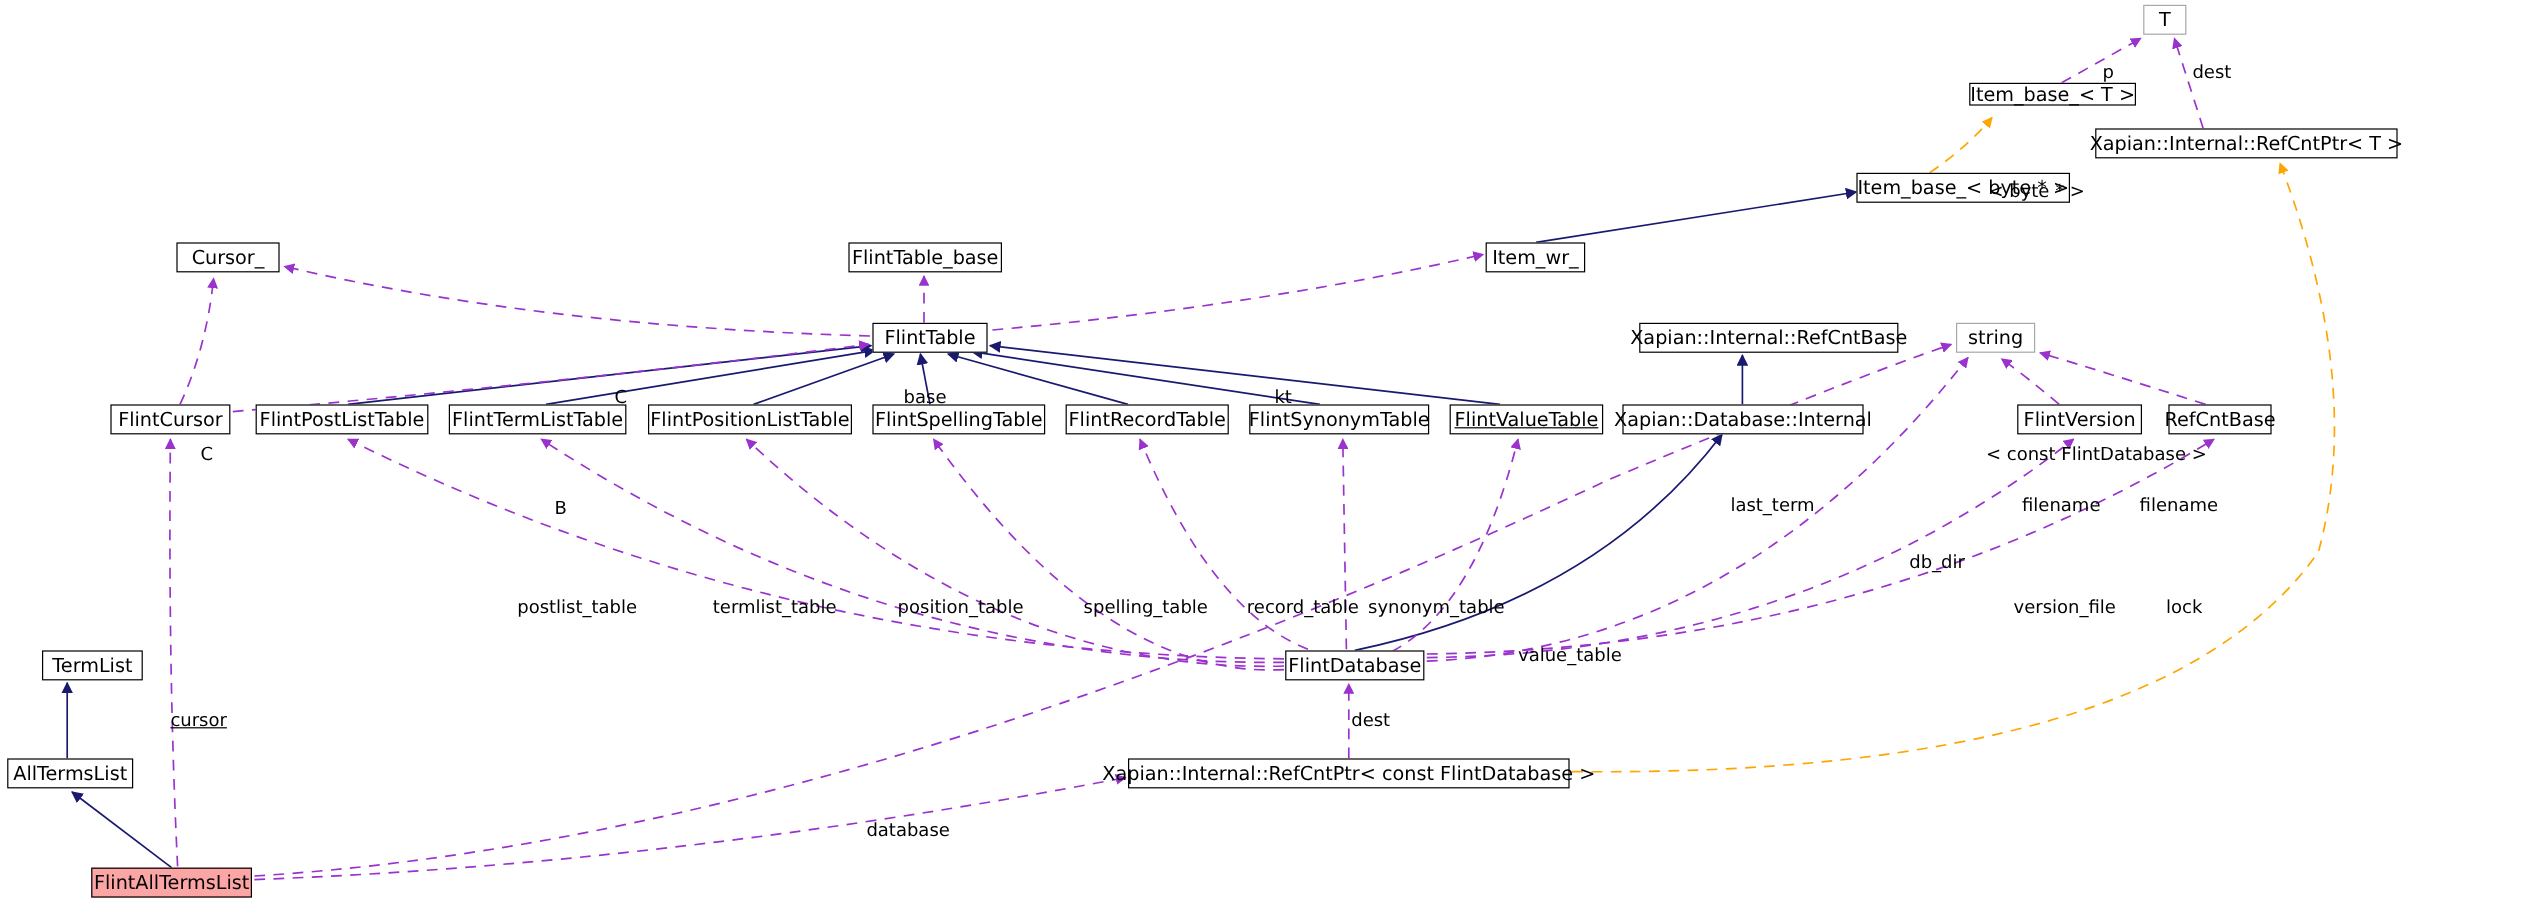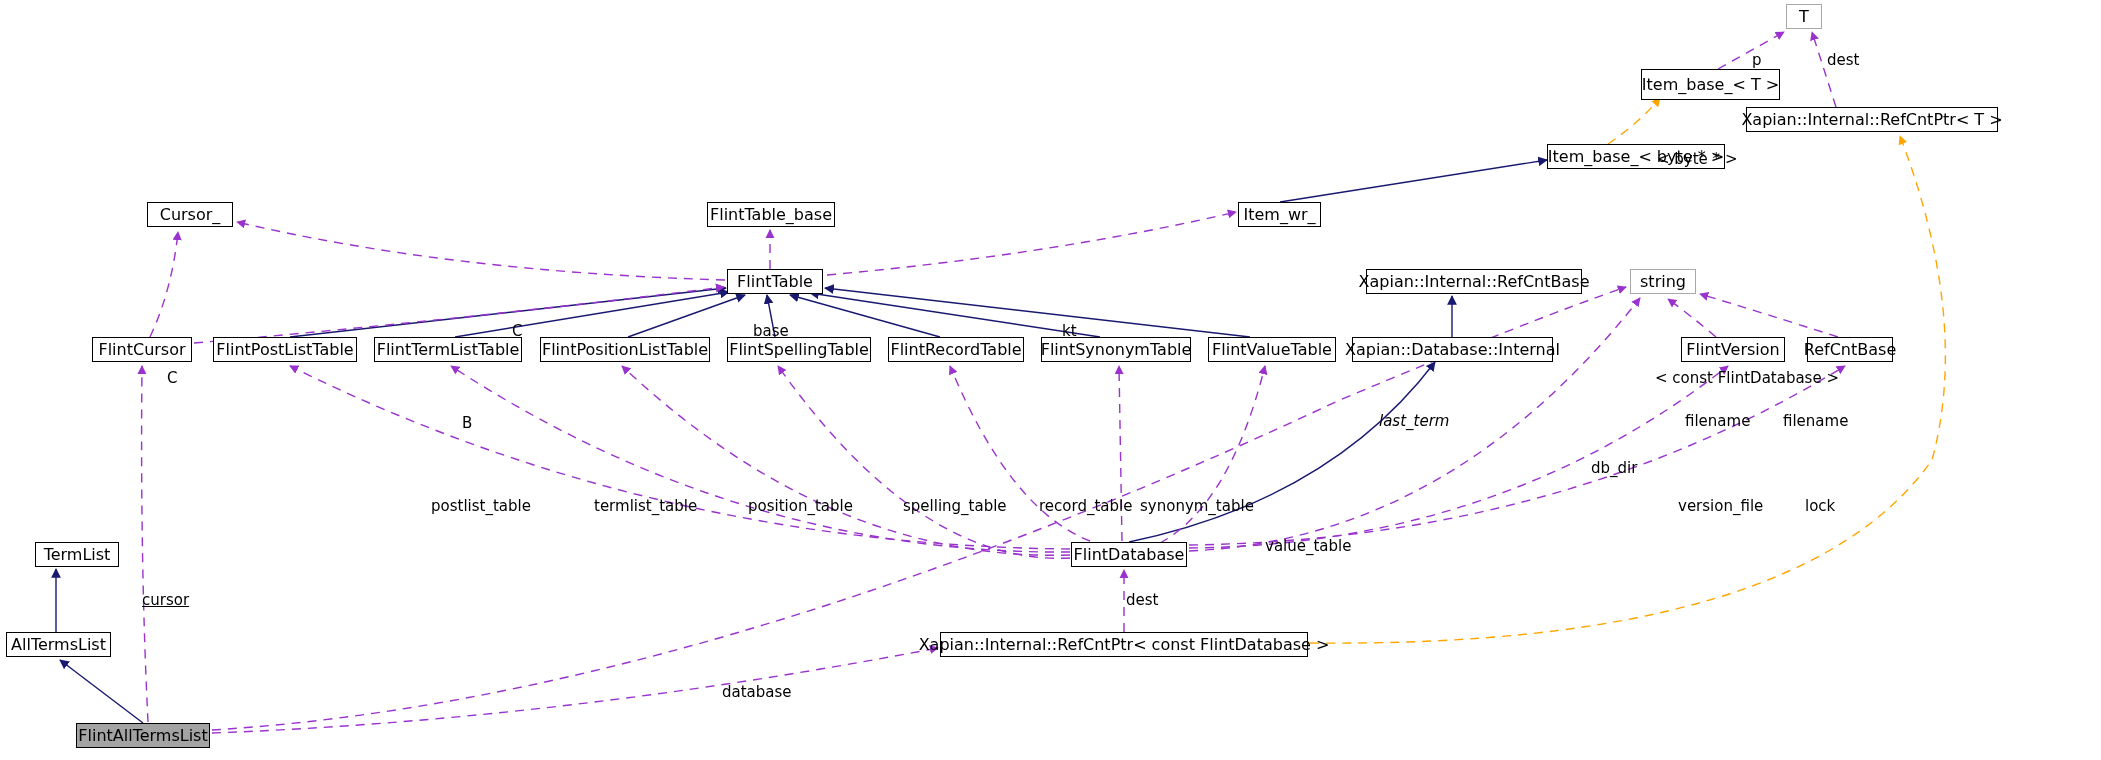--- a/index.html
+++ b/index.html
@@ -34,21 +34,21 @@
     align-items: center;
     justify-content: center;
     white-space: nowrap;
     padding: 0 7px;
     height: 25px;
   }
   .node.grey-border {
     border: 1px solid #a8a8a8;
   }
   .node.filled {
-    background: #a3a3a3;
+    background: #fca5a5;
   }
   .edge-label {
     position: absolute;
     font-size: 15px;
     color: #000000;
     background: transparent;
     white-space: nowrap;
     line-height: 1;
   }
 </style>
@@ -111,57 +111,57 @@
       <path d="M 148 722 Q 140 560 142 366"></path>
     </g>
 
     <g fill="none" stroke="#ffa500" stroke-width="1.4" stroke-dasharray="9,7" marker-end="url(#arrow-template)">
       <path d="M 1608 144 Q 1640 122 1660 98"></path>
       <path d="M 1310 643 Q 1800 648 1932 460 Q 1970 320 1900 136"></path>
     </g>
   </svg>
 
   <div class="node grey-border" style="left: 1786px; top: 4px; width: 36px; height: 25px;">T</div>
-  <div class="node" style="left: 1641px; top: 69px; width: 139px; height: 31px;">Item_base_&lt; T &gt;</div>
+  <div class="node" style="left: 1641px; top: 69px; width: 139px; height: 19px;">Item_base_&lt; T &gt;</div>
   <div class="node" style="left: 1746px; top: 107px; width: 252px; height: 25px;">Xapian::Internal::RefCntPtr&lt; T &gt;</div>
   <div class="node" style="left: 1547px; top: 144px; width: 178px; height: 25px;">Item_base_&lt; byte * &gt;</div>
   <div class="node" style="left: 147px; top: 202px; width: 86px; height: 25px;">Cursor_</div>
   <div class="node" style="left: 707px; top: 202px; width: 128px; height: 25px;">FlintTable_base</div>
   <div class="node" style="left: 1238px; top: 202px; width: 83px; height: 25px;">Item_wr_</div>
   <div class="node" style="left: 727px; top: 269px; width: 96px; height: 25px;">FlintTable</div>
   <div class="node" style="left: 1366px; top: 269px; width: 216px; height: 25px;">Xapian::Internal::RefCntBase</div>
   <div class="node grey-border" style="left: 1630px; top: 269px; width: 66px; height: 25px;">string</div>
   <div class="node" style="left: 92px; top: 337px; width: 100px; height: 25px;">FlintCursor</div>
   <div class="node" style="left: 213px; top: 337px; width: 144px; height: 25px;">FlintPostListTable</div>
   <div class="node" style="left: 374px; top: 337px; width: 148px; height: 25px;">FlintTermListTable</div>
   <div class="node" style="left: 540px; top: 337px; width: 170px; height: 25px;">FlintPositionListTable</div>
   <div class="node" style="left: 727px; top: 337px; width: 144px; height: 25px;">FlintSpellingTable</div>
   <div class="node" style="left: 888px; top: 337px; width: 136px; height: 25px;">FlintRecordTable</div>
   <div class="node" style="left: 1041px; top: 337px; width: 150px; height: 25px;">FlintSynonymTable</div>
-  <div class="node" style="left: 1208px; top: 337px; width: 128px; height: 25px;">FlintValueTable</div>
+  <div class="node" style="left: 1208px; top: 337px; width: 128px; height: 25px; text-decoration: underline;">FlintValueTable</div>
   <div class="node" style="left: 1352px; top: 337px; width: 201px; height: 25px;">Xapian::Database::Internal</div>
   <div class="node" style="left: 1681px; top: 337px; width: 104px; height: 25px;">FlintVersion</div>
   <div class="node" style="left: 1807px; top: 337px; width: 86px; height: 25px;">RefCntBase</div>
   <div class="node" style="left: 1071px; top: 542px; width: 116px; height: 25px;">FlintDatabase</div>
   <div class="node" style="left: 14px; top: 542px; width: 84px; height: 25px; margin-left: 21px;">TermList</div>
   <div class="node" style="left: 6px; top: 632px; width: 105px; height: 25px;">AllTermsList</div>
   <div class="node" style="left: 940px; top: 632px; width: 368px; height: 25px;">Xapian::Internal::RefCntPtr&lt; const FlintDatabase &gt;</div>
   <div class="node filled" style="left: 76px; top: 723px; width: 134px; height: 25px;">FlintAllTermsList</div>
 
   <div id="edge-label-host">
       <div class="edge-label" style="left: 1752px; top: 53px;">p</div>
       <div class="edge-label" style="left: 1827px; top: 53px;">dest</div>
       <div class="edge-label" style="left: 1657px; top: 152px;">&lt; byte * &gt;</div>
       <div class="edge-label" style="left: 512px; top: 324px;">C</div>
       <div class="edge-label" style="left: 1062px; top: 324px;">kt</div>
       <div class="edge-label" style="left: 753px; top: 324px;">base</div>
       <div class="edge-label" style="left: 167px; top: 371px;">C</div>
       <div class="edge-label" style="left: 1655px; top: 371px;">&lt; const FlintDatabase &gt;</div>
       <div class="edge-label" style="left: 462px; top: 416px;">B</div>
-      <div class="edge-label" style="left: 1379px; top: 414px; font-style: italic;">last_term</div>
+      <div class="edge-label" style="left: 1442px; top: 414px;">last_term</div>
       <div class="edge-label" style="left: 1685px; top: 414px;">filename</div>
       <div class="edge-label" style="left: 1783px; top: 414px;">filename</div>
       <div class="edge-label" style="left: 431px; top: 499px;">postlist_table</div>
       <div class="edge-label" style="left: 594px; top: 499px;">termlist_table</div>
       <div class="edge-label" style="left: 748px; top: 499px;">position_table</div>
       <div class="edge-label" style="left: 903px; top: 499px;">spelling_table</div>
       <div class="edge-label" style="left: 1039px; top: 499px;">record_table</div>
       <div class="edge-label" style="left: 1140px; top: 499px;">synonym_table</div>
       <div class="edge-label" style="left: 1265px; top: 499px; margin-top: 40px;">value_table</div>
       <div class="edge-label" style="left: 1591px; top: 461px;">db_dir</div>

